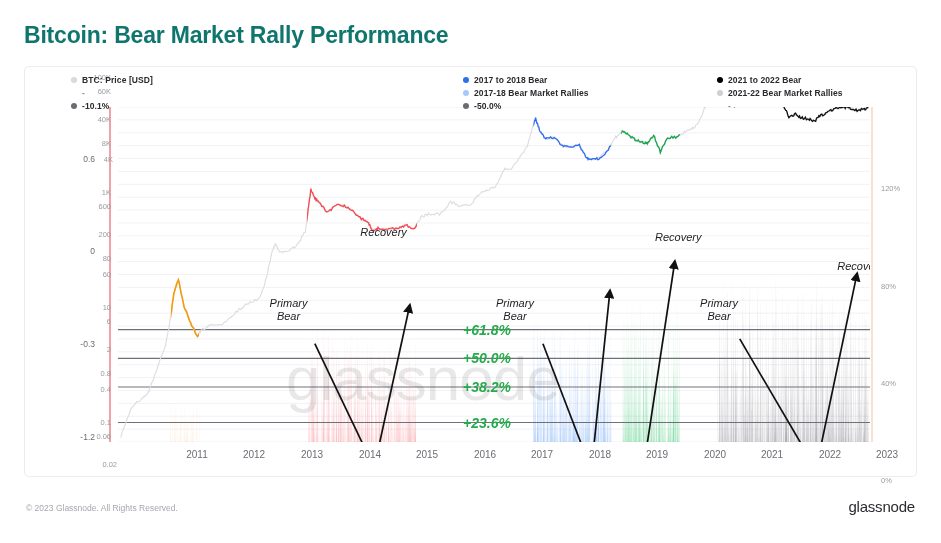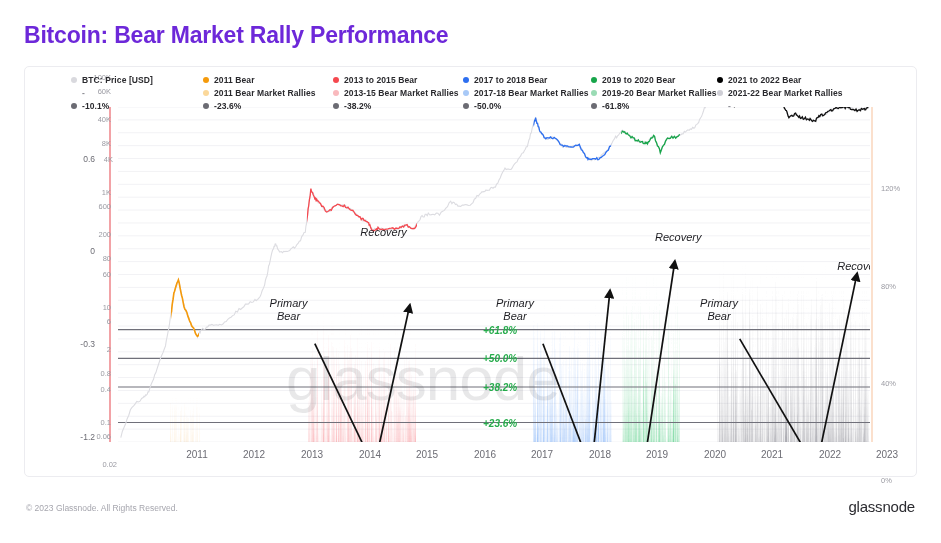--- a/index.html
+++ b/index.html
@@ -14,21 +14,21 @@
     width: 941px; height: 543px;
     background: #ffffff;
   }
 
   
   #title {
     position: absolute;
     left: 24px; top: 22px;
     font-size: 23px;
     font-weight: 700;
-    color: #6d28d9;
+    color: #0f766e;
     letter-spacing: -0.2px;
   }
 
   
   #card {
     position: absolute;
     left: 24px; top: 66px;
     width: 893px; height: 411px;
     background: #ffffff;
     border: 1px solid #ececf0;
@@ -139,27 +139,26 @@
     color: rgba(30,30,40,0.10);
     letter-spacing: -1px;
     pointer-events: none;
     user-select: none;
     z-index: 5;
   }
 
   
   .fib {
     position: absolute;
-    font-size: 10px;
+    font-size: 14px;
     font-weight: 700;
     font-style: italic;
     color: #25ab4b;
     transform: translateY(-50%);
     z-index: 20;
-    margin-left: 20px;
   }
 
   
   .anno {
     position: absolute;
     font-size: 11px;
     font-style: italic;
     color: #1d1d22;
     line-height: 13px;
     z-index: 22;
@@ -201,79 +200,37 @@
         </div>
         <div class="leg-row" style="padding-left:11px">
           <span class="leg-dash">-</span>
         </div>
         <div class="leg-row">
           <span class="leg-dot" style="background:#6b6b73"></span>
           <span class="leg-txt val">-10.1%</span>
         </div>
       </div>
 
-      <div class="leg-col" style="left:178px">
-        <div class="leg-row">
-          <span class="leg-dot" style="background:#f59a0b"></span>
-          <span class="leg-txt">2011 Bear</span>
-        </div>
-        <div class="leg-row">
-          <span class="leg-dot" style="background:#fbd89a"></span>
-          <span class="leg-txt">2011 Bear Market Rallies</span>
-        </div>
-        <div class="leg-row">
-          <span class="leg-dot" style="background:#6b6b73"></span>
-          <span class="leg-txt val">-23.6%</span>
-        </div>
-      </div>
-
-      <div class="leg-col" style="left:308px">
-        <div class="leg-row">
-          <span class="leg-dot" style="background:#f5484f"></span>
-          <span class="leg-txt">2013 to 2015 Bear</span>
-        </div>
-        <div class="leg-row">
-          <span class="leg-dot" style="background:#f9b9bd"></span>
-          <span class="leg-txt">2013-15 Bear Market Rallies</span>
-        </div>
-        <div class="leg-row">
-          <span class="leg-dot" style="background:#6b6b73"></span>
-          <span class="leg-txt val">-38.2%</span>
-        </div>
-      </div>
+
 
       <div class="leg-col" style="left:438px">
         <div class="leg-row">
           <span class="leg-dot" style="background:#2d6ff0"></span>
           <span class="leg-txt">2017 to 2018 Bear</span>
         </div>
         <div class="leg-row">
           <span class="leg-dot" style="background:#a8c9f7"></span>
           <span class="leg-txt">2017-18 Bear Market Rallies</span>
         </div>
         <div class="leg-row">
           <span class="leg-dot" style="background:#6b6b73"></span>
           <span class="leg-txt val">-50.0%</span>
         </div>
       </div>
 
-      <div class="leg-col" style="left:566px">
-        <div class="leg-row">
-          <span class="leg-dot" style="background:#17a54a"></span>
-          <span class="leg-txt">2019 to 2020 Bear</span>
-        </div>
-        <div class="leg-row">
-          <span class="leg-dot" style="background:#9adbb4"></span>
-          <span class="leg-txt">2019-20 Bear Market Rallies</span>
-        </div>
-        <div class="leg-row">
-          <span class="leg-dot" style="background:#6b6b73"></span>
-          <span class="leg-txt val">-61.8%</span>
-        </div>
-      </div>
 
       <div class="leg-col" style="left:692px">
         <div class="leg-row">
           <span class="leg-dot" style="background:#000000"></span>
           <span class="leg-txt">2021 to 2022 Bear</span>
         </div>
         <div class="leg-row">
           <span class="leg-dot" style="background:#cfcfd6"></span>
           <span class="leg-txt">2021-22 Bear Market Rallies</span>
         </div>

